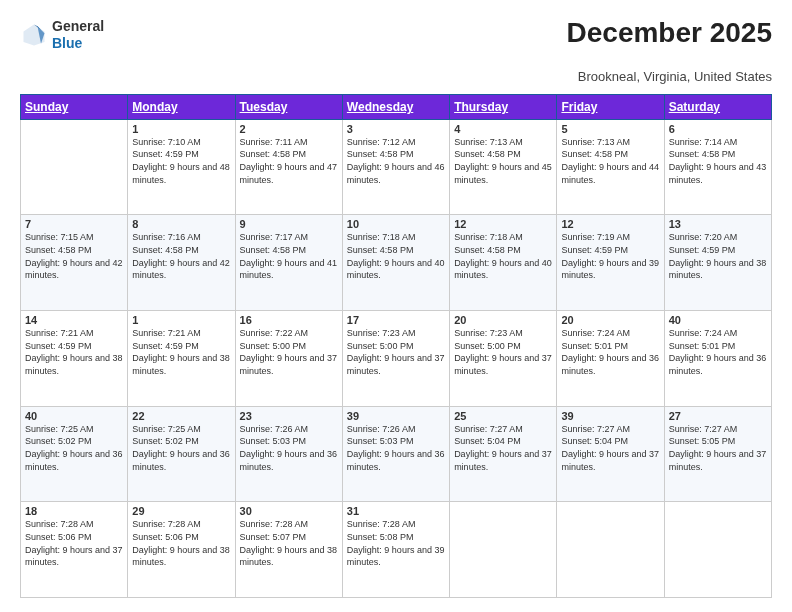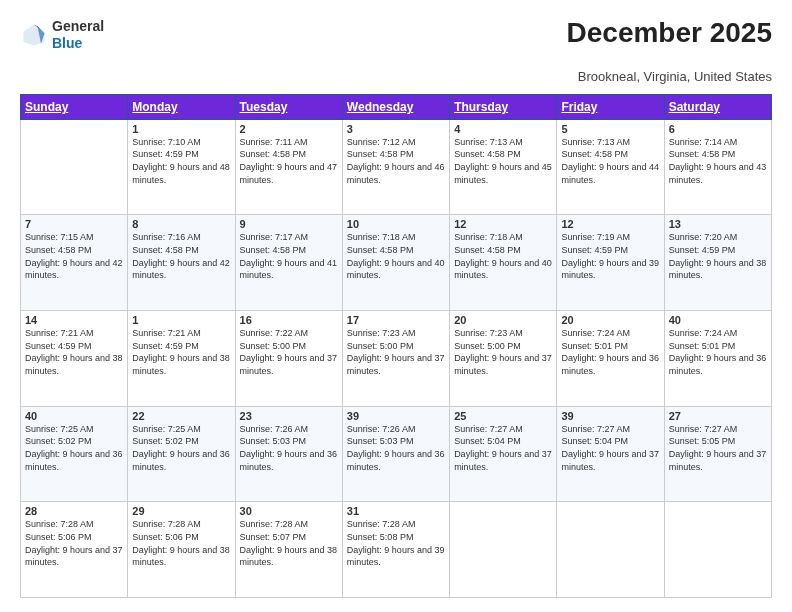--- a/index.html
+++ b/index.html
@@ -250,21 +250,21 @@
             <span class="day-number">39</span>
             <div class="day-info">Sunrise: 7:27 AM<br>Sunset: 5:04 PM<br>Daylight: 9 hours and 37 minutes.</div>
           </td>
           <td>
             <span class="day-number">27</span>
             <div class="day-info">Sunrise: 7:27 AM<br>Sunset: 5:05 PM<br>Daylight: 9 hours and 37 minutes.</div>
           </td>
         </tr>
         <tr>
           <td>
-            <span class="day-number">28</span>
+            <span class="day-number">18</span>
             <div class="day-info">Sunrise: 7:28 AM<br>Sunset: 5:06 PM<br>Daylight: 9 hours and 37 minutes.</div>
           </td>
           <td>
             <span class="day-number">29</span>
             <div class="day-info">Sunrise: 7:28 AM<br>Sunset: 5:06 PM<br>Daylight: 9 hours and 38 minutes.</div>
           </td>
           <td>
             <span class="day-number">30</span>
             <div class="day-info">Sunrise: 7:28 AM<br>Sunset: 5:07 PM<br>Daylight: 9 hours and 38 minutes.</div>
           </td>

